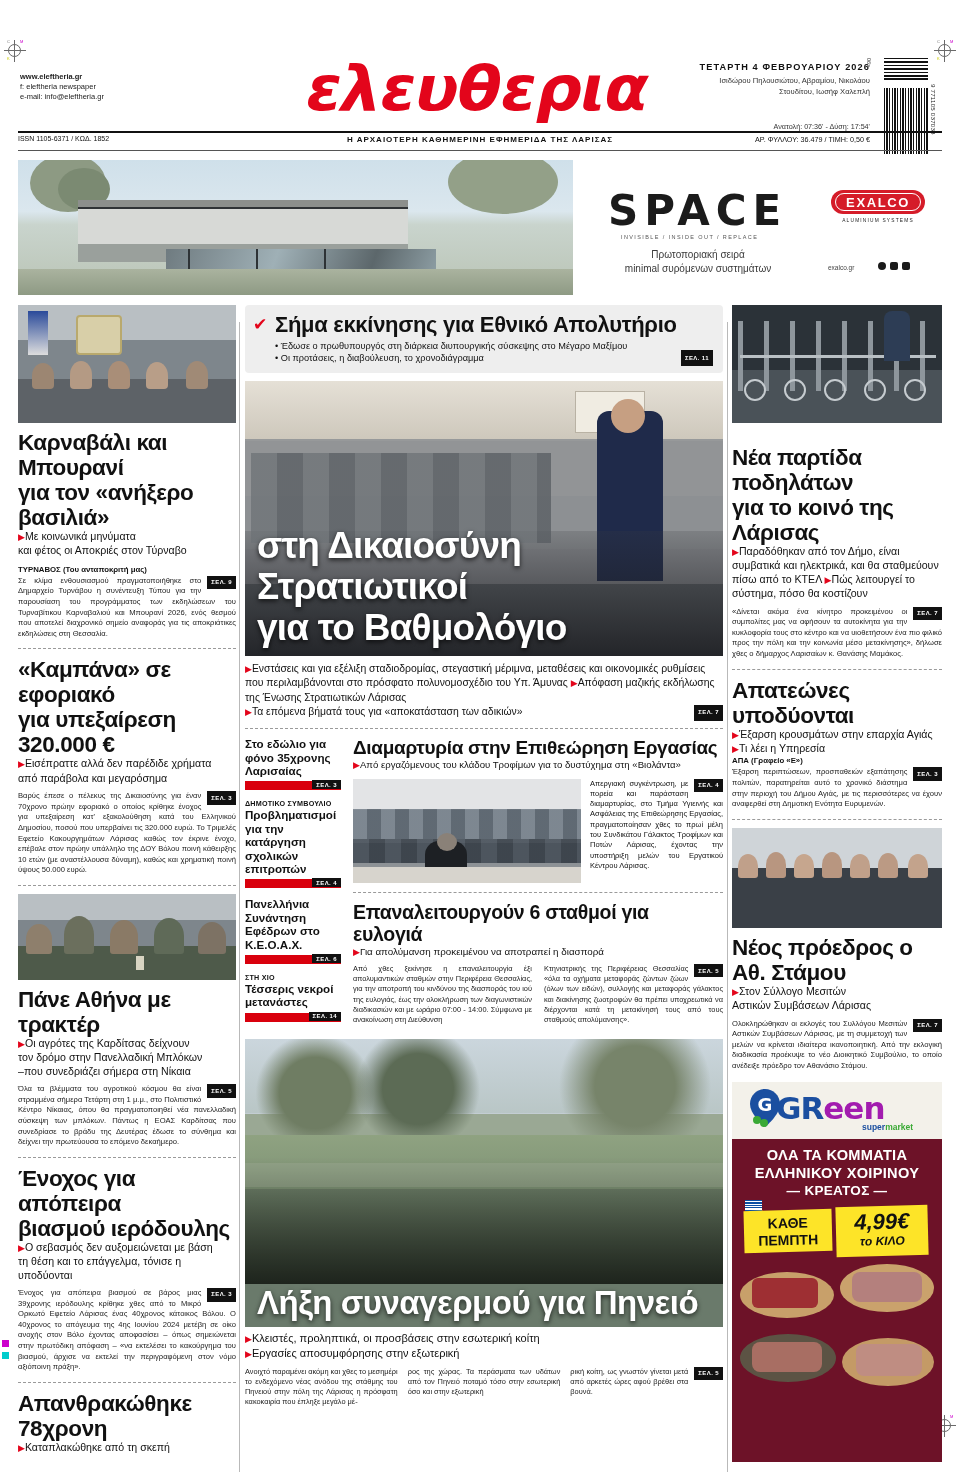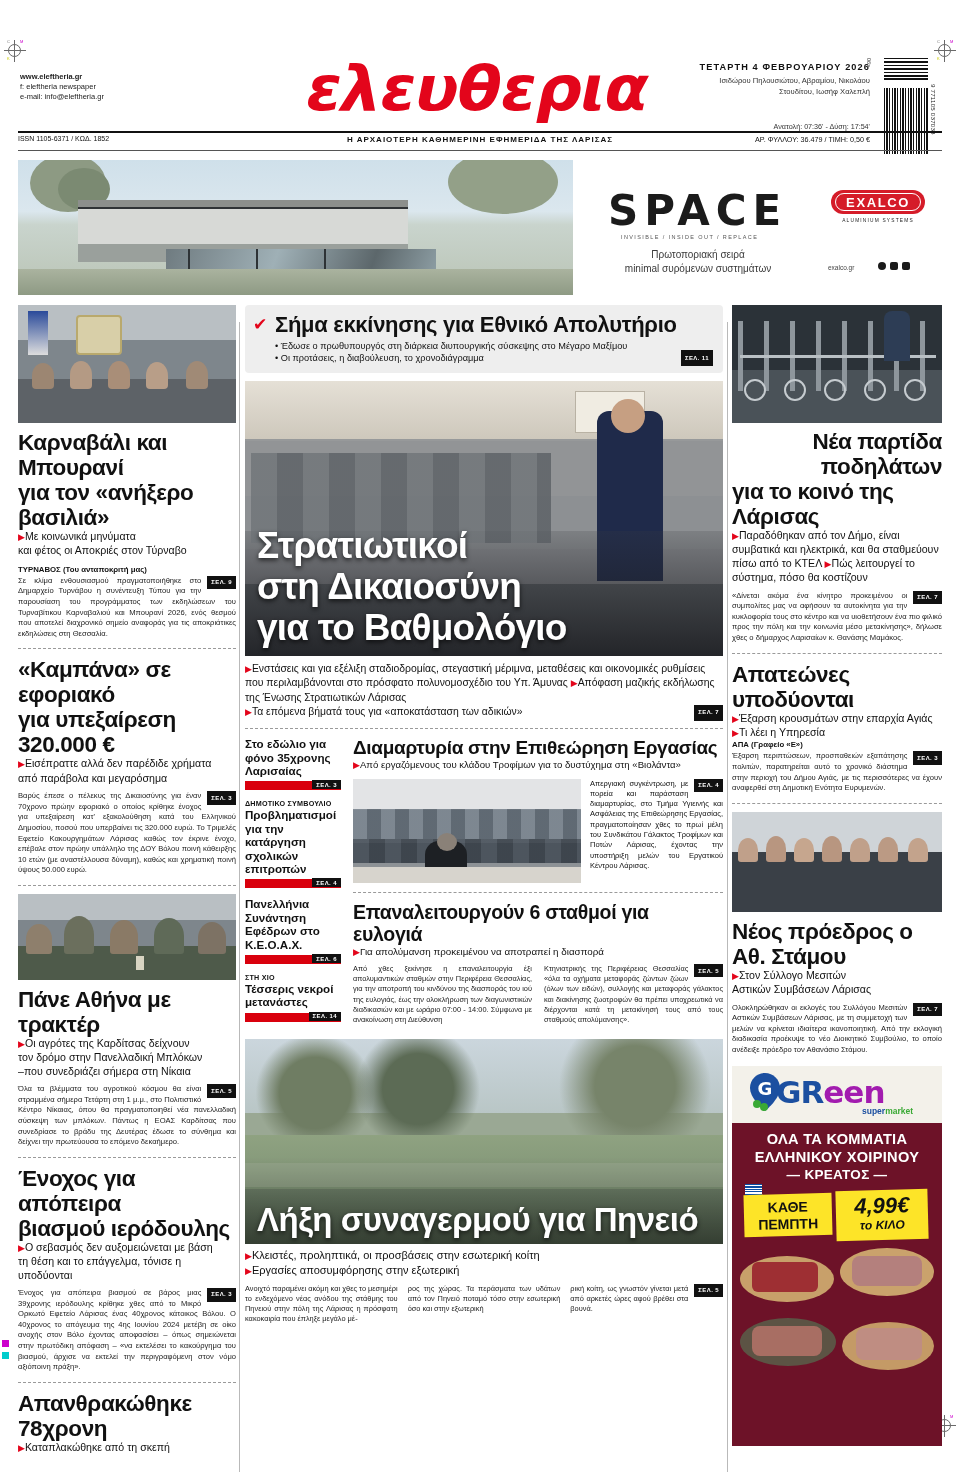--- a/index.html
+++ b/index.html
@@ -162,21 +162,21 @@
   .ga-y1t { position:absolute; left:12px; top:133px; width:88px; text-align:center;
             font-weight:bold; font-size:14px; line-height:17px; color:#111;
             transform:rotate(-1.5deg); }
   .ga-y2t { position:absolute; left:104px; top:128px; width:92px; text-align:center;
             font-weight:bold; color:#111; transform:rotate(-1.5deg); }
   .ga-price { font-size:22px; line-height:24px; font-style:italic; }
   .ga-kilo { font-size:12px; font-style:italic; }
   .meat { position:absolute; border-radius:50%; }
 
   
-  .riverphoto { position:relative; width:478px; height:205px; overflow:hidden;
+  .riverphoto { position:relative; width:478px; height:288px; overflow:hidden;
      background:linear-gradient(to bottom,#c3cdd3 0 26%,#9aa894 26% 50%,
                 #7d8f79 50% 72%,#6a7a6b 72% 100%); }
   .river-title { position:absolute; left:12px; bottom:6px; color:#fff; font-weight:bold;
                  font-size:33px; line-height:36px; letter-spacing:-.5px;
                  text-shadow:0 2px 5px rgba(0,0,0,.7); }
   .capline { font-size:11px; line-height:14px; margin-top:4px; }
   .capline .ar { color:#e3051b; font-size:9px; }
   .cols3 { display:flex; gap:10px; margin-top:6px; }
   .cols3 > div { flex:1; font-size:7.4px; line-height:10.2px; text-align:justify; color:#1a1a1a; }
   .cols2 { display:flex; gap:12px; margin-top:5px; }
@@ -379,22 +379,22 @@
 
     <div class="hero" style="margin-top:8px;">
       <div style="position:absolute;left:0;top:0;width:478px;height:60px;background:linear-gradient(to bottom,#e5e0d6,#cdc7bb);"></div>
       <div style="position:absolute;left:330px;top:10px;width:70px;height:42px;background:#f0ece2;border:1px solid #b9b2a4;"></div>
       <div style="position:absolute;left:0;top:58px;width:478px;height:110px;background:#8d9094;opacity:.85;"></div>
       <div style="position:absolute;left:352px;top:30px;width:66px;height:170px;background:#1f2a4a;border-radius:12px 12px 0 0;"></div>
       <div style="position:absolute;left:366px;top:18px;width:34px;height:34px;background:#c69f82;border-radius:50%;"></div>
       <div style="position:absolute;left:0;top:150px;width:478px;height:125px;background:linear-gradient(to bottom,rgba(60,62,66,.2),rgba(25,26,30,.85));"></div>
       <div style="position:absolute;left:6px;top:72px;width:300px;height:90px;background:repeating-linear-gradient(to right,#6d7276 0 26px,#575c61 26px 52px);opacity:.75;"></div>
       <div class="hero-text">
+        <div>στη Δικαιοσύνη</div>
         <div>Στρατιωτικοί</div>
-        <div>στη Δικαιοσύνη</div>
         <div>για το Βαθμολόγιο</div>
       </div>
     </div>
 
     <div style="font-size:10.4px;line-height:13.6px;margin-top:6px;">
       <span class="ar" style="color:#e3051b;font-size:9px;">▶</span><span>Ενστάσεις και για εξέλιξη σταδιοδρομίας, στεγαστική μέριμνα, μεταθέσεις  και οικονομικές ρυθμίσεις που περιλαμβάνονται στο πρόσφατο πολυνομοσχέδιο του Υπ. Άμυνας</span>
       <span class="ar" style="color:#e3051b;font-size:9px;">▶</span><span>Απόφαση μαζικής εκδήλωσης της Ένωσης Στρατιωτικών Λάρισας</span><br>
       <span class="ar" style="color:#e3051b;font-size:9px;">▶</span><span>Τα επόμενα βήματά τους για «αποκατάσταση των αδικιών»</span>
       <span class="pagetag">ΣΕΛ. 7</span>
     </div>
@@ -505,21 +505,21 @@
       <div class="photo" style="height:118px;background:linear-gradient(to bottom,#2b3238 0 55%,#4a5258 55% 100%);">
         <div style="position:absolute;left:6px;top:16px;width:200px;height:70px;background:repeating-linear-gradient(to right,#8e969c 0 5px,rgba(0,0,0,0) 5px 26px);"></div>
         <div style="position:absolute;left:8px;top:50px;width:196px;height:3px;background:#b9c0c4;"></div>
         <div style="position:absolute;left:12px;top:74px;width:22px;height:22px;border:2px solid #c5cbcf;border-radius:50%;"></div>
         <div style="position:absolute;left:52px;top:74px;width:22px;height:22px;border:2px solid #c5cbcf;border-radius:50%;"></div>
         <div style="position:absolute;left:92px;top:74px;width:22px;height:22px;border:2px solid #c5cbcf;border-radius:50%;"></div>
         <div style="position:absolute;left:132px;top:74px;width:22px;height:22px;border:2px solid #c5cbcf;border-radius:50%;"></div>
         <div style="position:absolute;left:172px;top:74px;width:22px;height:22px;border:2px solid #c5cbcf;border-radius:50%;"></div>
         <div style="position:absolute;left:152px;top:6px;width:26px;height:50px;background:#2d3d55;border-radius:8px 8px 0 0;"></div>
       </div>
-      <h1 class="hl" style="margin-top:6px;text-align:right;">Νέα παρτίδα ποδηλάτων</h1>
+      <h1 class="hl" style="margin-top:22px;">Νέα παρτίδα ποδηλάτων</h1>
       <h1 class="hl">για το κοινό της Λάρισας</h1>
       <div class="kicker">
         <span class="ar">▶</span><span>Παραδόθηκαν από τον Δήμο, είναι συμβατικά και ηλεκτρικά, και θα σταθμεύουν πίσω από το ΚΤΕΛ</span>
         <span class="ar">▶</span><span>Πώς λειτουργεί το σύστημα, πόσο θα κοστίζουν</span>
       </div>
       <div class="body">
         <span class="pagetag">ΣΕΛ. 7</span>
         <span>«Δίνεται ακόμα ένα κίνητρο προκειμένου οι συμπολίτες μας να αφήσουν τα αυτοκίνητα για την κυκλοφορία τους στο κέντρο και να υιοθετήσουν ένα πιο φιλικό προς την πόλη και την κοινωνία μέσο μετακίνησης», δήλωσε χθες ο δήμαρχος Λαρισαίων κ. Θανάσης Μαμάκος.</span>
       </div>
     </div>

